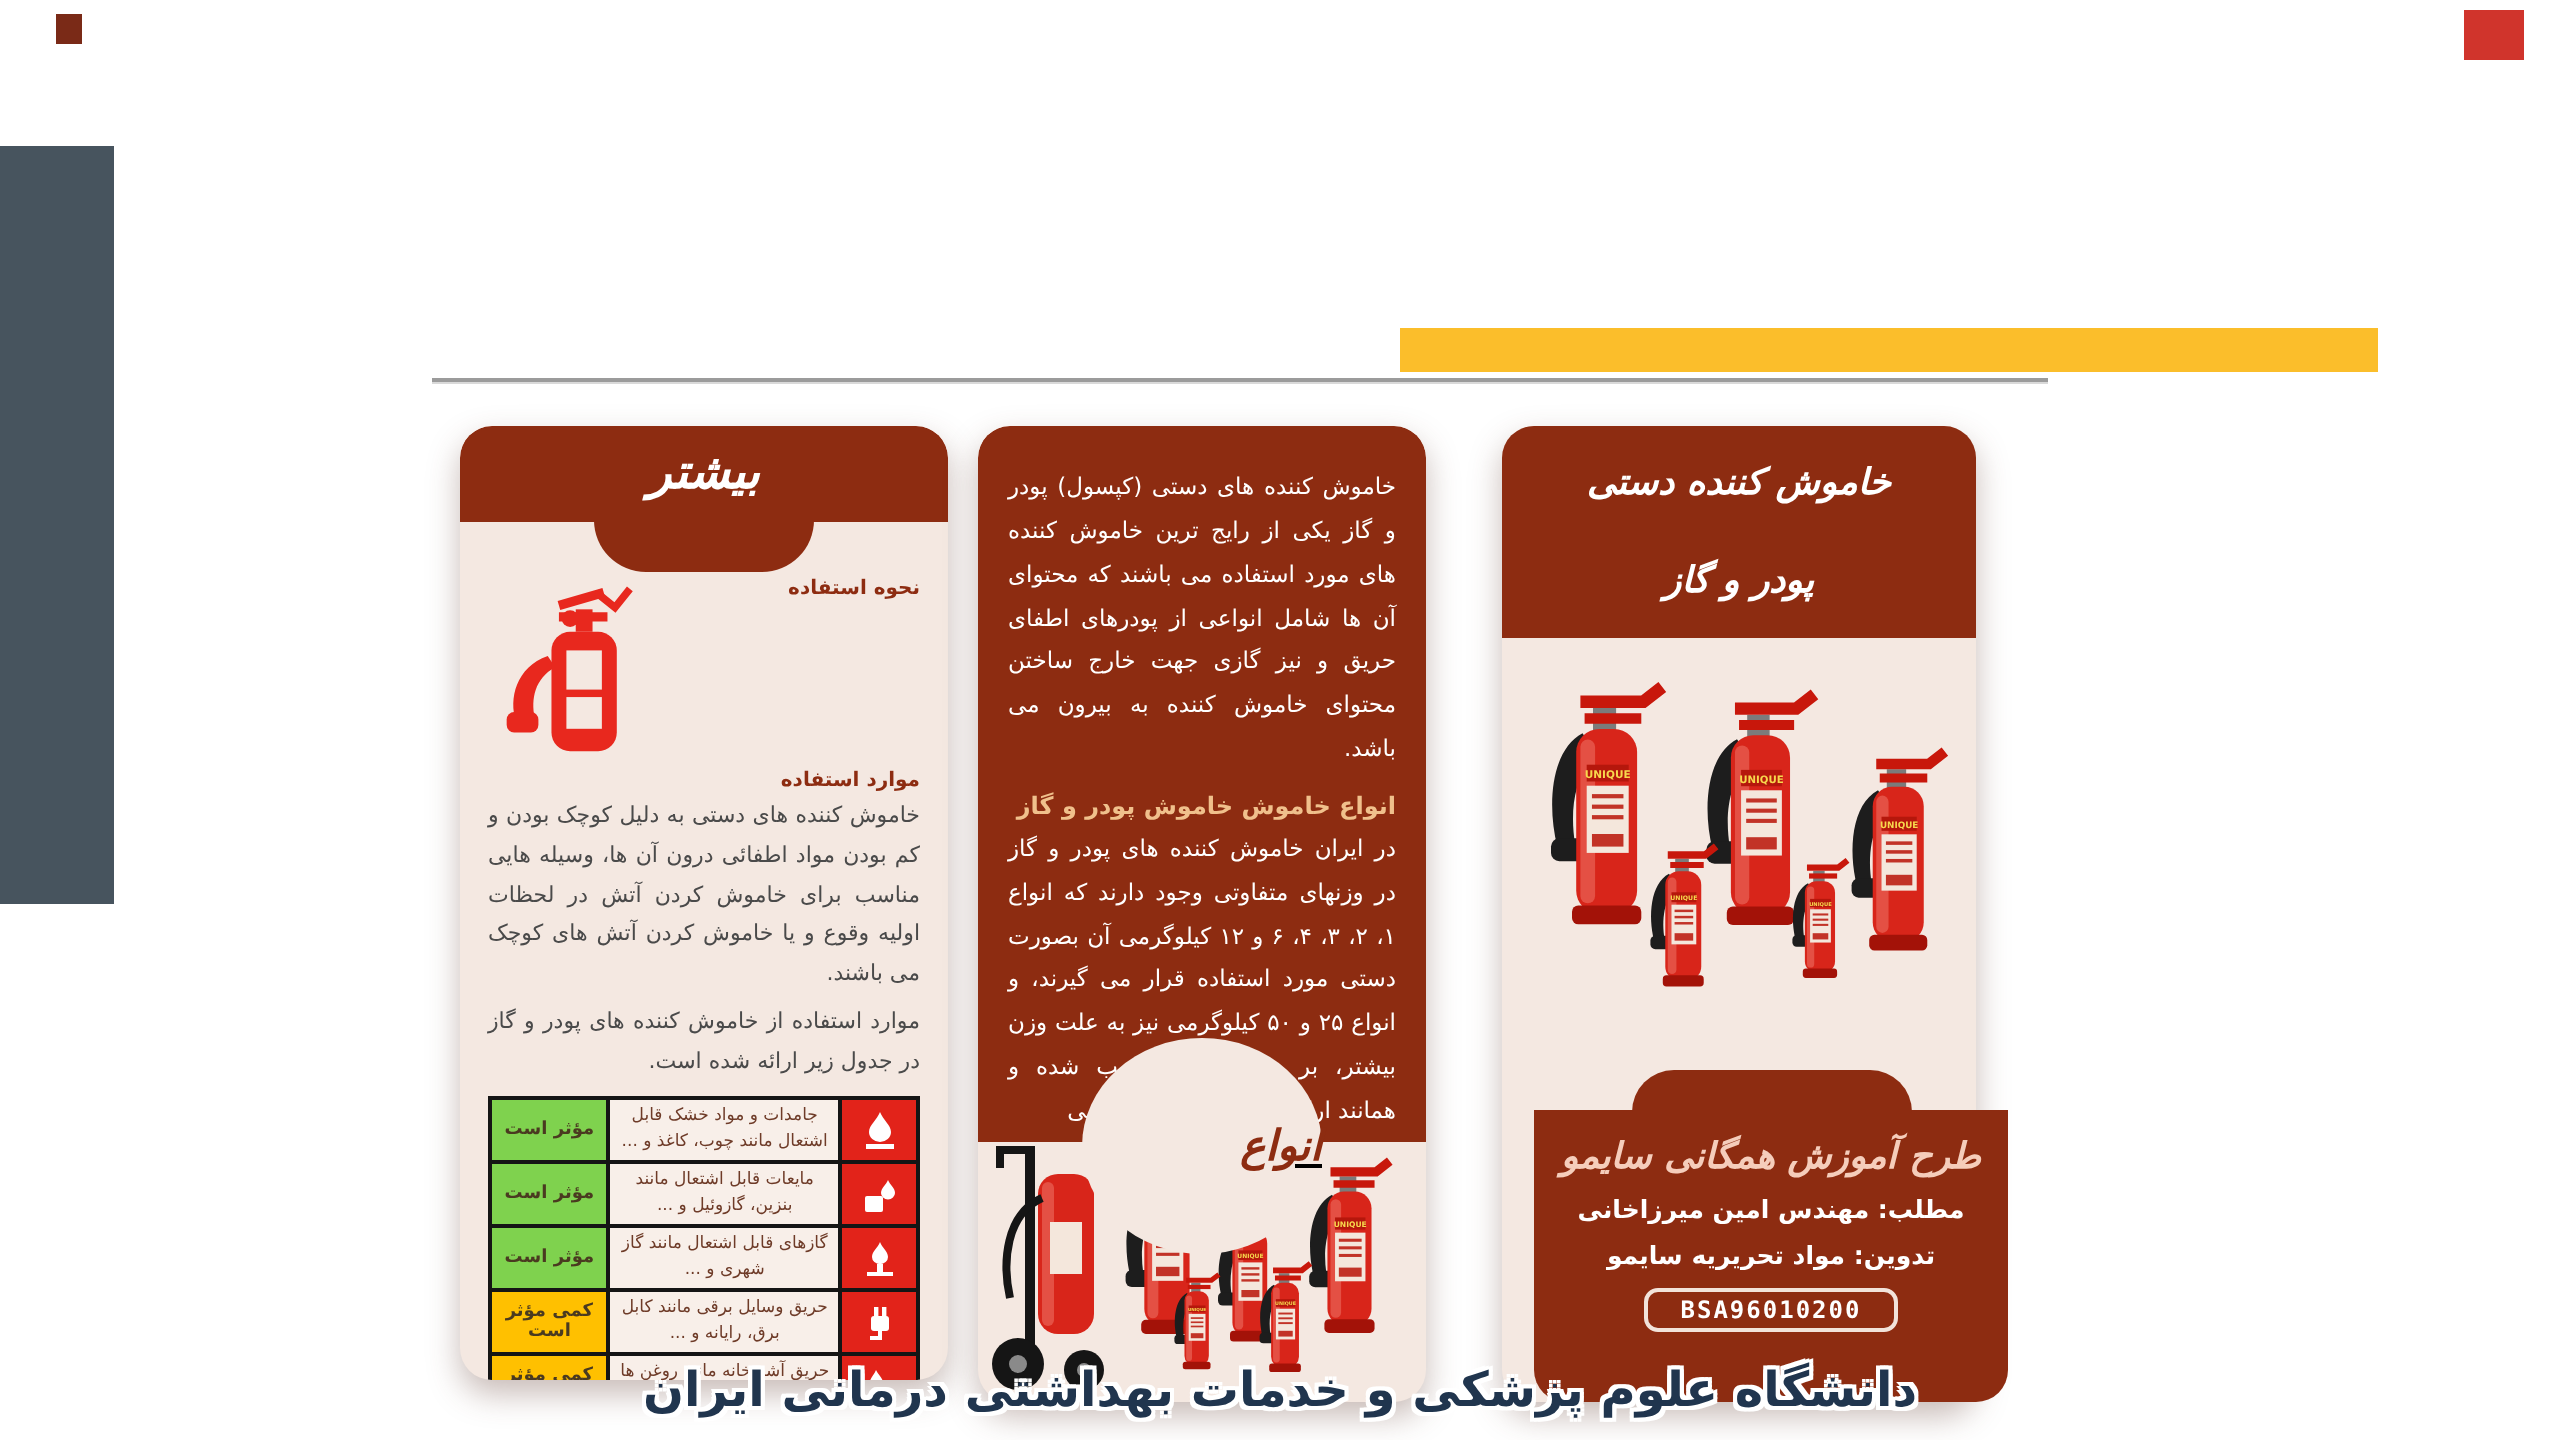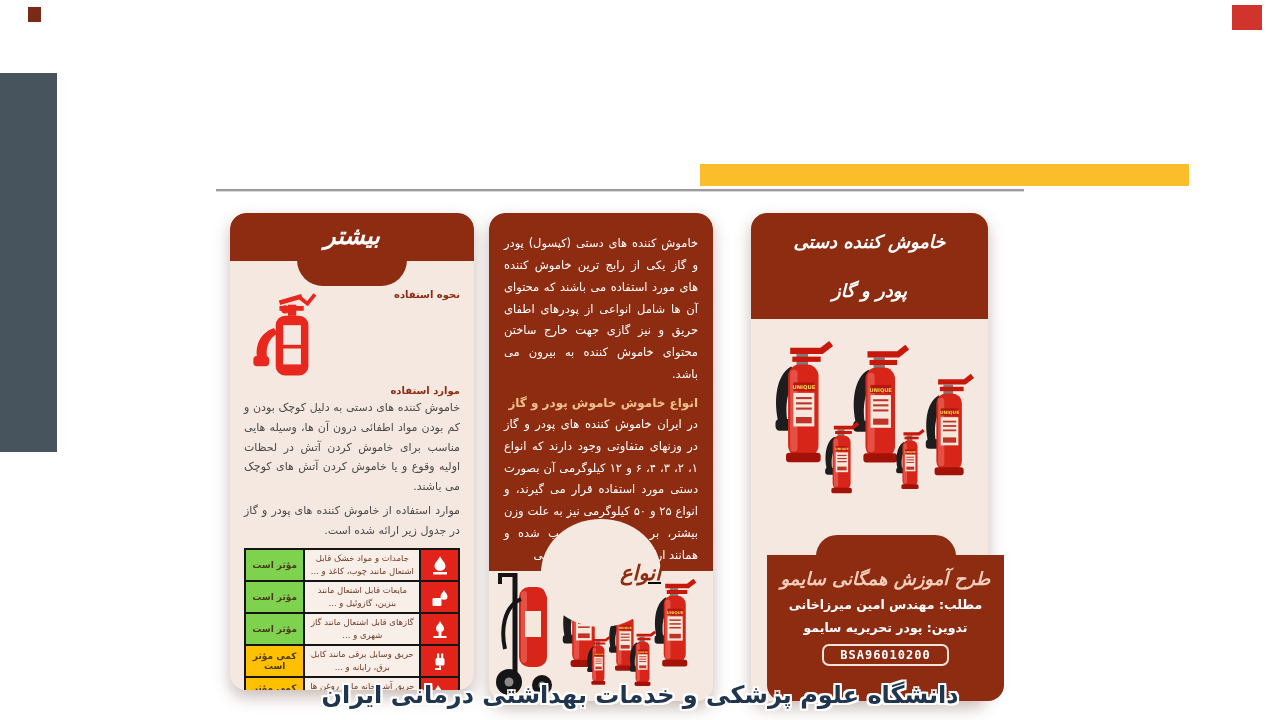--- a/index.html
+++ b/index.html
@@ -238,19 +238,19 @@
         <use href="#ext" transform="translate(92 16) scale(1.02)"></use>
         <use href="#ext" transform="translate(166 46) scale(0.88)"></use>
         <use href="#ext" transform="translate(68 96) scale(0.62)"></use>
         <use href="#ext" transform="translate(140 104) scale(0.52)"></use>
       </svg>
     </div>
     <footer class="r-foot">
       <div class="r-bump"></div>
       <div class="r-program">طرح آموزش همگانی سایمو</div>
       <div class="r-line">مطلب: مهندس امین میرزاخانی</div>
-      <div class="r-line">تدوین: پودر تحریریه سایمو</div>
+      <div class="r-line">تدوین: مواد تحریریه سایمو</div>
       <div class="r-badge">BSA96010200</div>
     </footer>
   </section>
 
   <div class="caption">دانشگاه علوم پزشکی و خدمات بهداشتی درمانی ایران</div>
 </div>
 
 </body></html>

